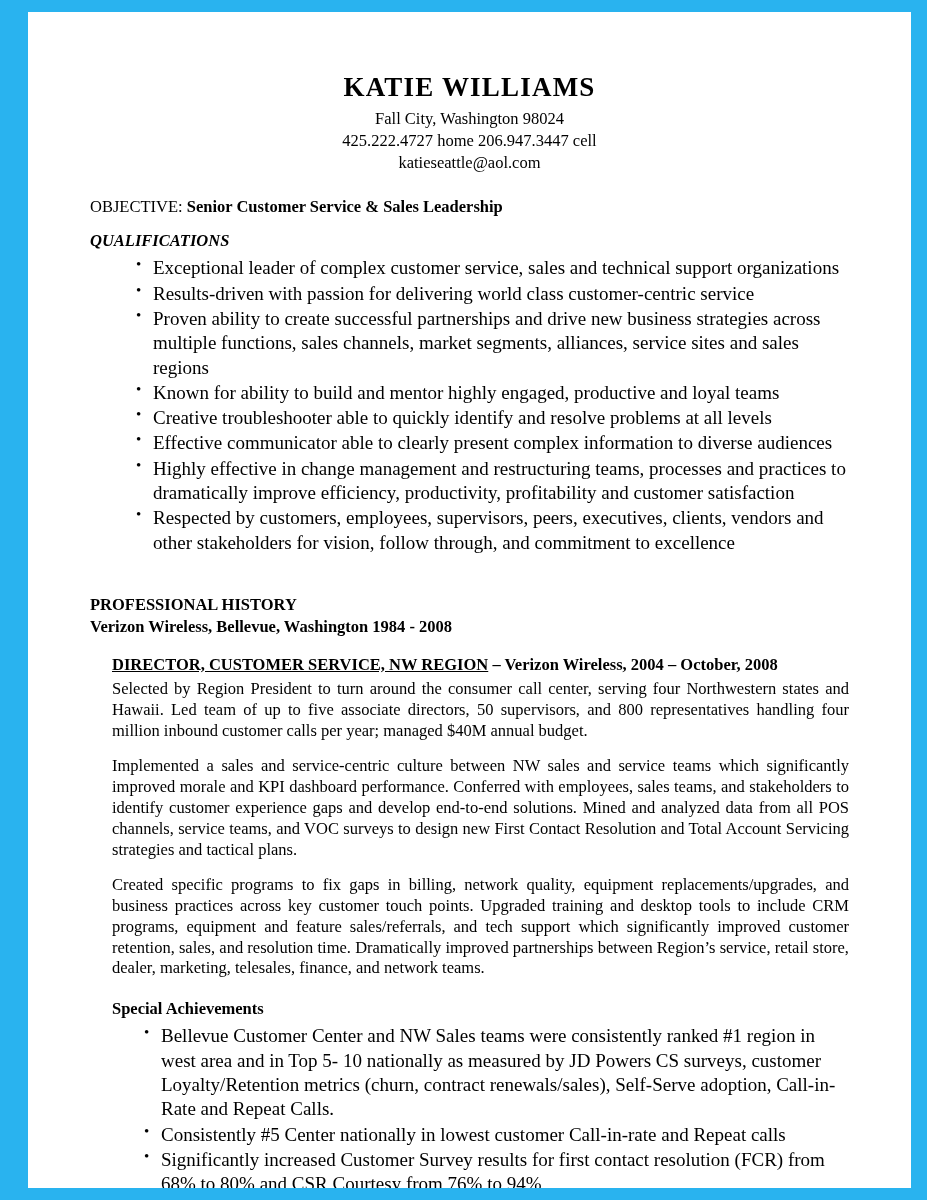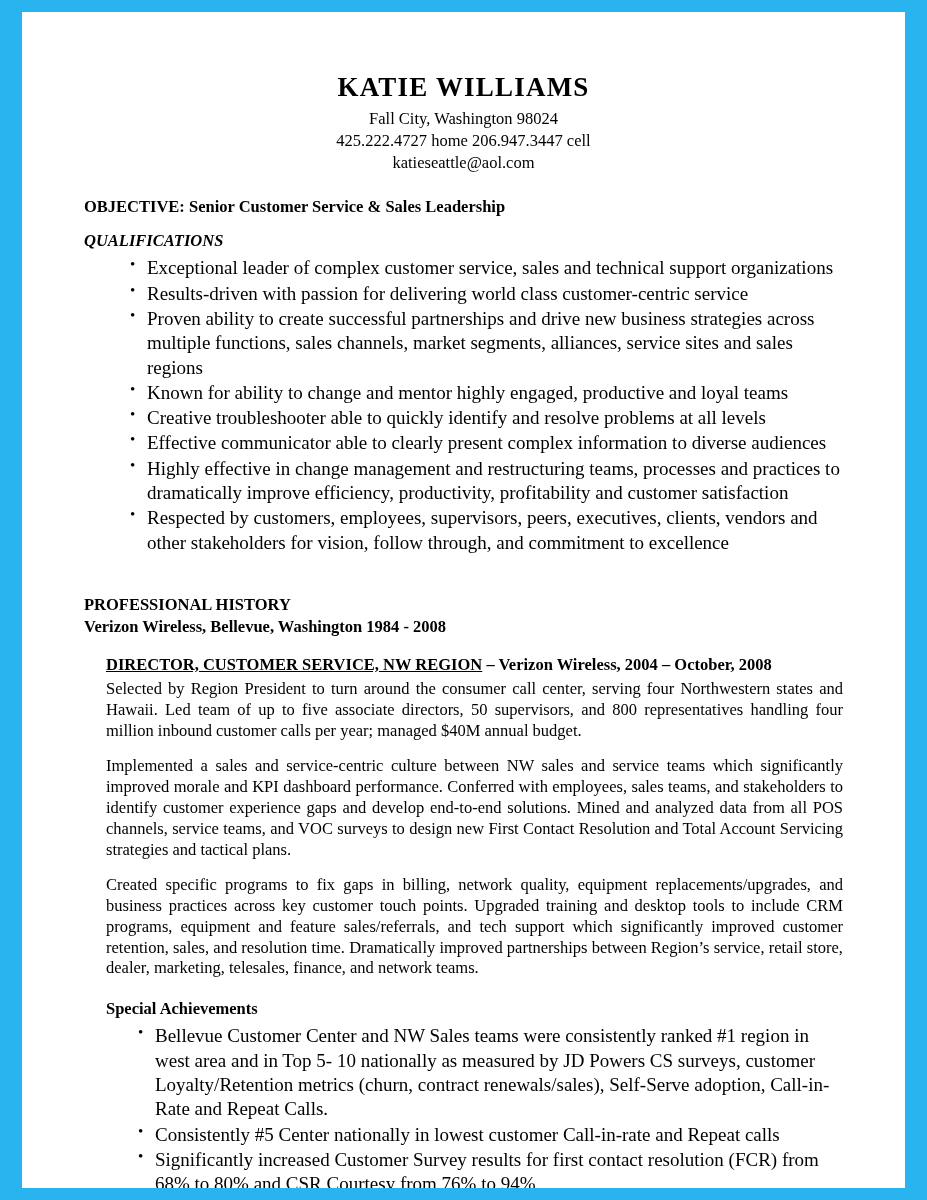--- a/index.html
+++ b/index.html
@@ -8,21 +8,21 @@
   }
   body {
     width: 927px;
     height: 1200px;
     background: #29b3ef;
     font-family: "Liberation Serif", serif;
     overflow: hidden;
   }
   .page {
     position: absolute;
-    left: 22px;
+    left: 28px;
     top: 12px;
     width: 883px;
     height: 1176px;
     background: #ffffff;
     box-sizing: border-box;
     padding: 60px 62px 0 62px;
     overflow: hidden;
   }
   .header {
     text-align: center;
@@ -42,21 +42,21 @@
     font-size: 16.5px;
     font-weight: bold;
     margin-top: 14px;
     font-style: italic;
   }
   .objective-line {
     font-size: 16.5px;
     margin-top: 14px;
   }
   .objective-line .lbl {
-    font-weight: bold;
+    font-weight: normal;
     margin-top: 44px;
   }
   .objective-line .val {
     font-weight: bold;
   }
   ul.bullets {
     margin: 5px 0 0 0;
     padding-left: 46px;
     list-style: none;
   }
@@ -133,21 +133,21 @@
   <div class="objective-line">
     <span class="lbl">OBJECTIVE:</span>
     <span class="val">Senior Customer Service &amp; Sales Leadership</span>
   </div>
 
   <div class="section-title">QUALIFICATIONS</div>
   <ul class="bullets">
     <li>Exceptional leader of complex customer service, sales and technical support organizations</li>
     <li>Results-driven with passion for delivering world class customer-centric service</li>
     <li>Proven ability to create successful partnerships and drive new business strategies across multiple functions, sales channels, market segments, alliances, service sites and sales regions</li>
-    <li>Known for ability to change and mentor highly engaged, productive and loyal teams</li>
+    <li>Known for ability to build and mentor highly engaged, productive and loyal teams</li>
     <li>Creative troubleshooter able to quickly identify and resolve problems at all levels</li>
     <li>Effective communicator able to clearly present complex information to diverse audiences</li>
     <li>Highly effective in change management and restructuring teams, processes and practices to dramatically improve efficiency, productivity, profitability and customer satisfaction</li>
     <li>Respected by customers, employees, supervisors, peers, executives, clients, vendors and other stakeholders for vision, follow through, and commitment to excellence</li>
   </ul>
 
   <div class="prof-history">
     <div class="prof-title">PROFESSIONAL HISTORY</div>
     <div class="employer">Verizon Wireless, Bellevue, Washington  1984 - 2008</div>
 

